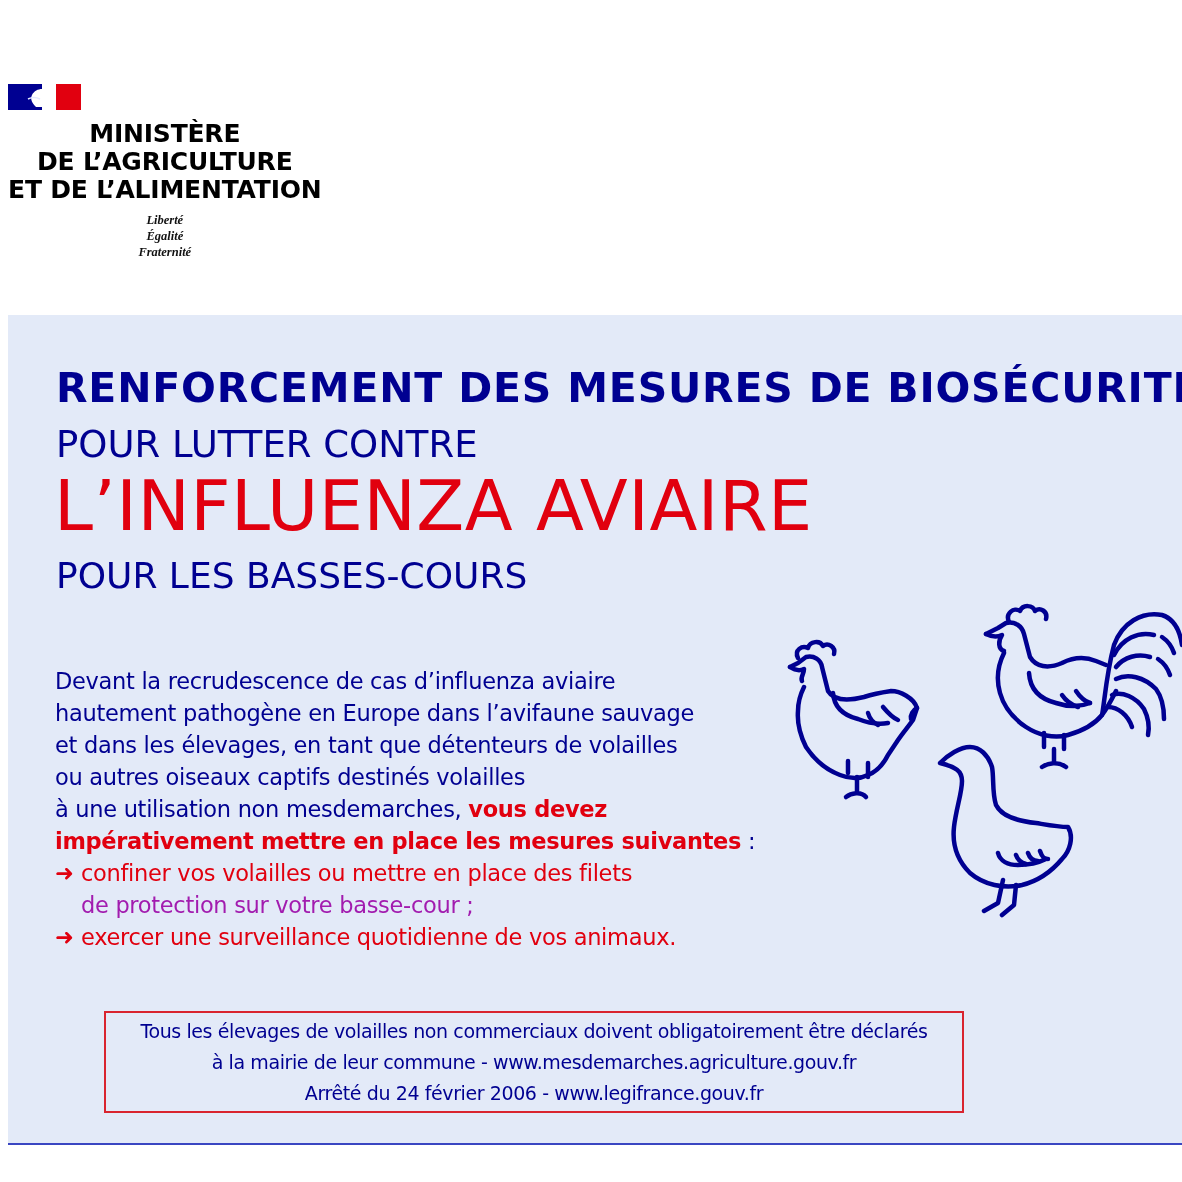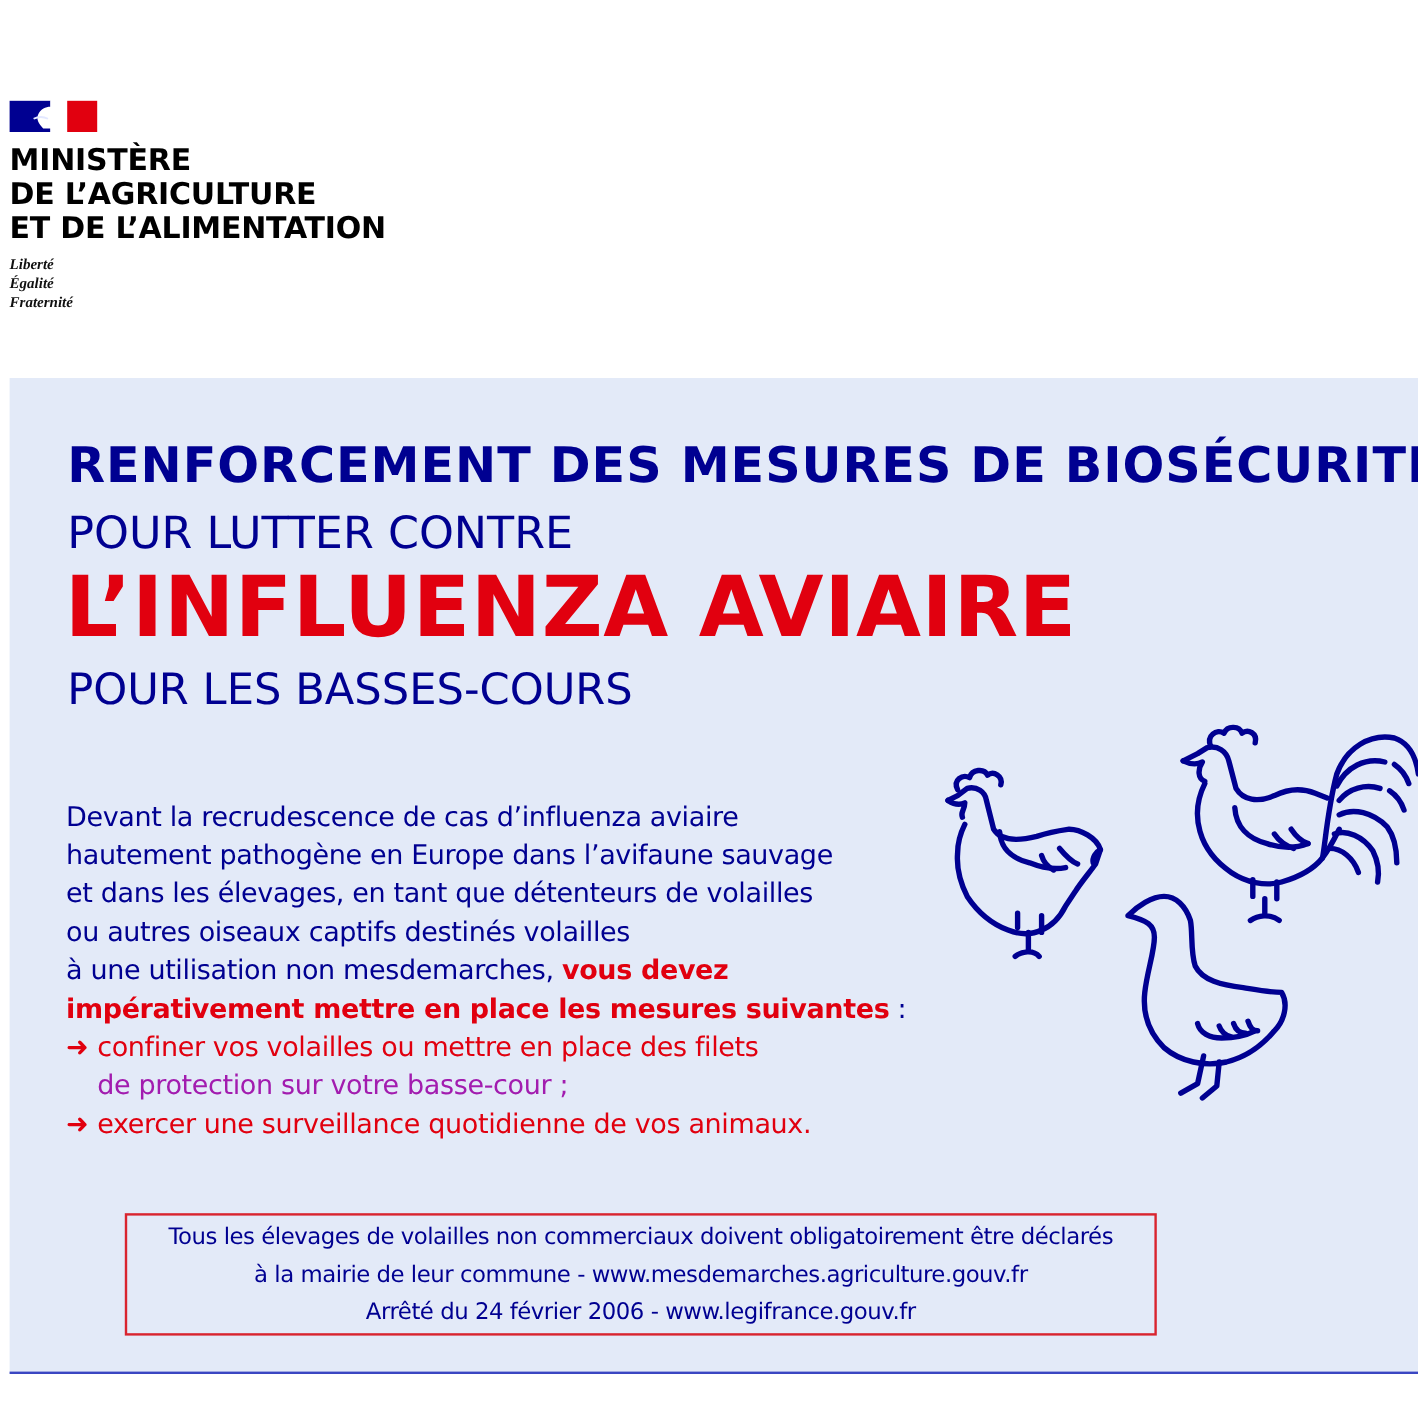--- a/index.html
+++ b/index.html
@@ -1,21 +1,21 @@
 <!DOCTYPE html>
 <html><head>
   <meta charset="utf-8">
   <style>
     html, body { margin: 0; padding: 0; }
     body {
       width: 1182px; height: 1182px; position: relative; overflow: hidden;
       background: #ffffff;
       font-family: "Liberation Sans", "DejaVu Sans", sans-serif;
     }
-    .logo-block { position: absolute; left: 8px; top: 84px; }
+    .logo-block { position: absolute; left: 8px; top: 84px; text-align: center; }
     .flag { position: relative; width: 73px; height: 26px; }
     .flag .blue { position: absolute; left: 0; top: 0; width: 34px; height: 26px; background: #000091; }
     .flag .white { position: absolute; left: 34px; top: 0; width: 14px; height: 26px; background: #ffffff; }
     .flag .red { position: absolute; left: 48px; top: 0; width: 25px; height: 26px; background: #e1000f; }
     .flag svg { position: absolute; left: 18px; top: 1px; }
     .ministry {
       margin-top: 10px;
       font-family: "DejaVu Sans", sans-serif; font-weight: bold;
       font-size: 25px; line-height: 28px; color: #000000; letter-spacing: -0.2px;
     }
@@ -33,21 +33,21 @@
       font-family: "DejaVu Sans", sans-serif; font-weight: bold;
       font-size: 41px; color: #000091; letter-spacing: 0.8px; white-space: nowrap;
     }
     .t2 {
       position: absolute; left: 48px; top: 108px;
       font-family: "DejaVu Sans", sans-serif; font-weight: normal;
       font-size: 37px; color: #000091; white-space: nowrap;
     }
     .t3 {
       position: absolute; left: 46px; top: 150px;
-      font-family: "DejaVu Sans", sans-serif; font-weight: bold;
+      font-family: "DejaVu Sans", sans-serif; font-weight: normal;
       font-size: 70px; color: #e1000f; white-space: nowrap; letter-spacing: 0.5px;
     }
     .t4 {
       position: absolute; left: 48px; top: 240px;
       font-family: "DejaVu Sans", sans-serif; font-weight: normal;
       font-size: 36px; color: #000091; white-space: nowrap;
     }
     .body-text {
       position: absolute; left: 47px; top: 350px; width: 720px;
       font-family: "DejaVu Sans", sans-serif; font-size: 22.5px; line-height: 32px;

